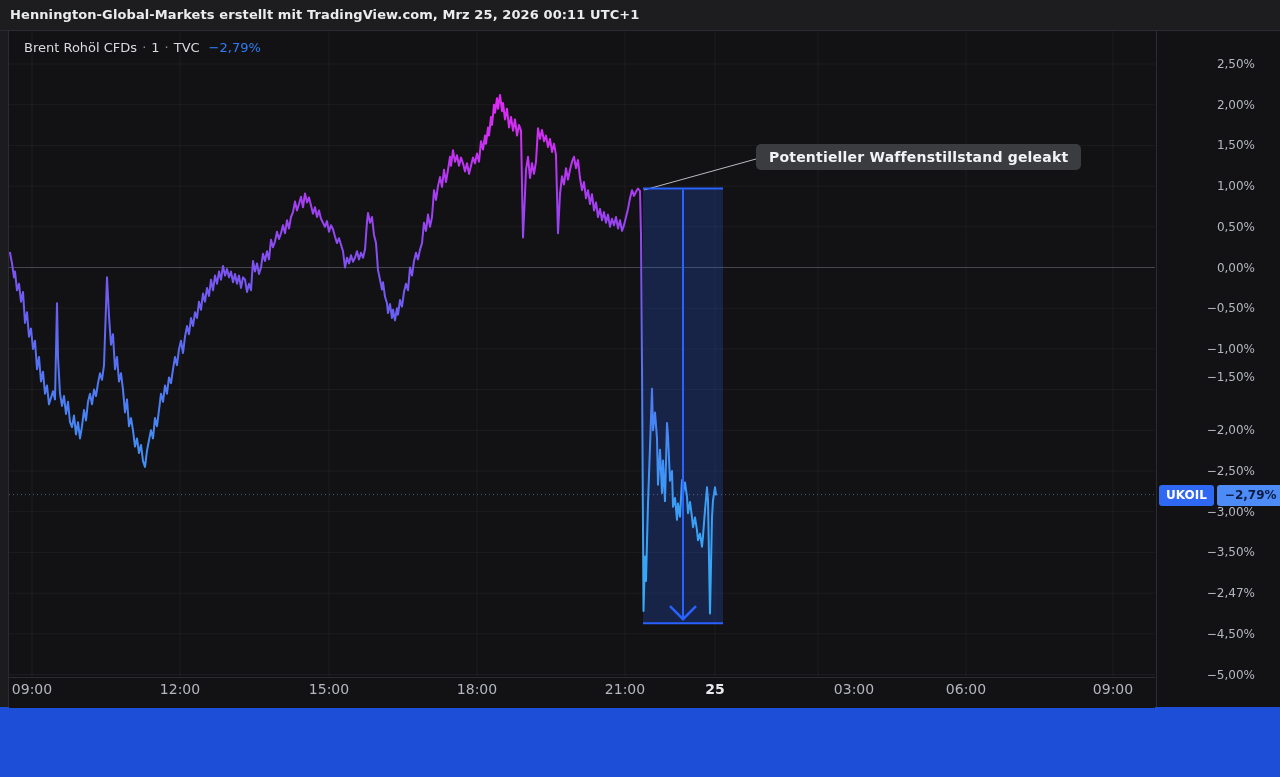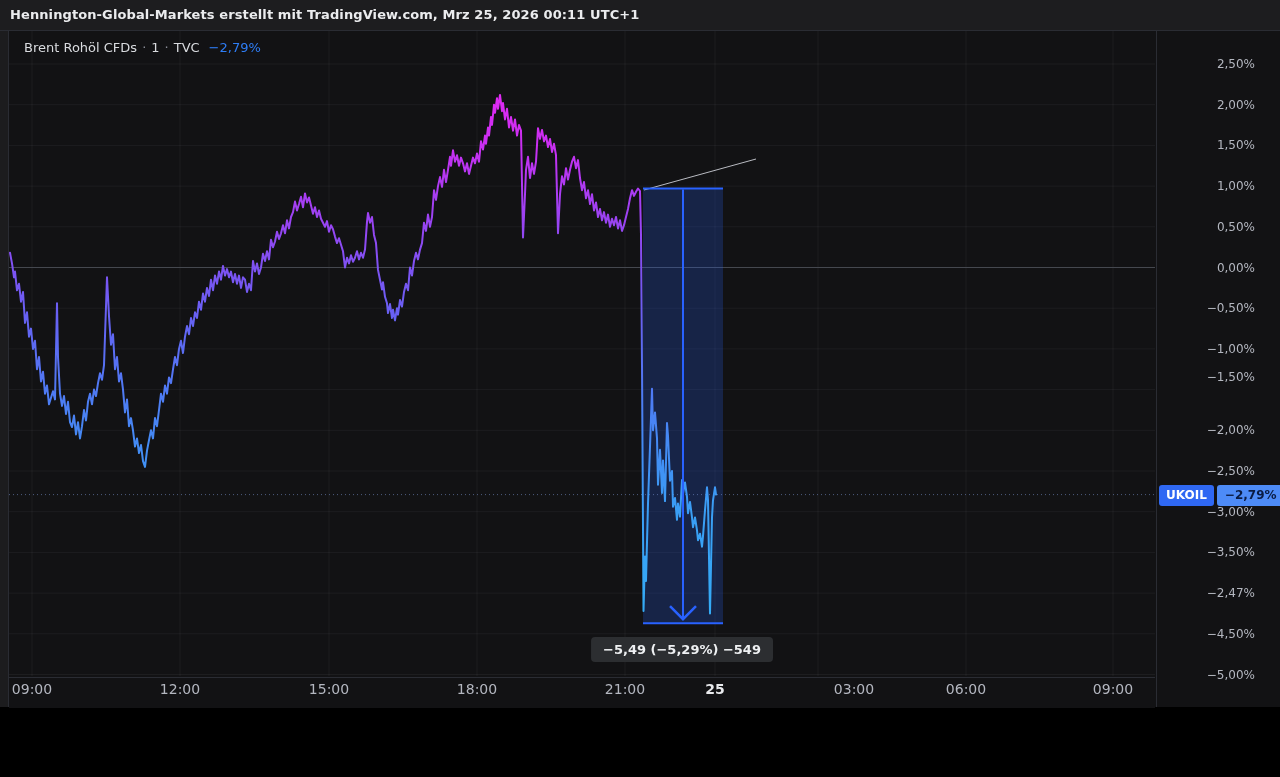--- a/index.html
+++ b/index.html
@@ -1,17 +1,17 @@
 <!DOCTYPE html>
 <html><head>
 <meta charset="utf-8">
 <style>
   html,body{margin:0;padding:0;background:#1c1c1e;width:1280px;height:777px;overflow:hidden;
     font-family:"DejaVu Sans","Liberation Sans",sans-serif;-webkit-font-smoothing:antialiased;}
-  #app{position:relative;width:1280px;height:777px;background:#000000;}
+  #app{position:relative;width:1280px;height:777px;background:#1d4ed8;}
   
   #topbar{position:absolute;left:0;top:0;width:1280px;height:30px;background:#1d1d1f;border-bottom:1px solid #2a2c33;}
   #topbar .attr{position:absolute;left:10px;top:7px;font-size:13px;font-weight:bold;color:#ebecee;letter-spacing:.1px;}
   
   #chart-wrap{position:absolute;left:0;top:31px;width:1280px;height:676px;background:#121214;}
   #chart-wrap .left-strip{position:absolute;left:0;top:0;width:8px;height:676px;background:#1c1c1e;border-right:1px solid #2a2c33;}
   #plot{position:absolute;left:9px;top:0;width:1146px;height:645px;}
   #plot svg{position:absolute;left:0;top:0;}
   #legend{position:absolute;left:24px;top:9px;font-size:13px;color:#d9dbdf;white-space:nowrap;z-index:5;}
   #legend .sep{color:#8b8e98;margin:0 5px;}
@@ -100,21 +100,21 @@
           <line x1="0" x2="1146" y1="236.5" y2="236.5" stroke="#45484f" stroke-width="1"></line>
           <rect x="634" y="157.542" width="80" height="434.67600000000004" fill="rgba(41,98,255,0.22)"></rect>
           <line x1="0" x2="1146" y1="463.606" y2="463.606" stroke="rgba(125,152,215,0.55)" stroke-width="1" stroke-dasharray="1,3"></line>
           <line x1="635" y1="159" x2="747" y2="128" stroke="#b9bbc2" stroke-width="1"></line>
           <polyline points="1.0,221.8 3.0,232.4 5.0,246.3 6.0,240.6 8.0,259.3 10.0,252.8 12.0,270.7 14.0,260.9 16.0,291.9 18.0,281.3 20.0,305.7 22.0,297.6 24.0,317.9 26.0,309.8 28.0,338.3 30.0,326.0 32.0,350.5 34.0,340.7 36.0,362.7 38.0,354.5 40.0,373.3 42.0,366.7 44.0,360.2 46.0,368.4 48.0,272.3 49.0,326.0 51.0,362.7 53.0,374.9 55.0,365.1 57.0,383.0 59.0,370.8 61.0,391.2 63.0,396.0 65.0,384.6 67.0,403.4 69.0,391.2 71.0,407.4 73.0,395.2 75.0,379.0 77.0,389.5 79.0,370.8 81.0,362.7 83.0,373.3 85.0,358.6 87.0,365.1 89.0,352.1 91.0,342.3 93.0,348.8 95.0,334.2 98.0,246.3 100.0,285.3 102.0,313.8 104.0,303.2 106.0,338.3 108.0,326.0 110.0,350.5 112.0,342.3 114.0,358.6 116.0,381.4 118.0,368.4 120.0,395.2 122.0,387.1 124.0,399.3 126.0,415.6 128.0,407.4 130.0,422.1 132.0,414.0 134.0,430.2 136.0,435.9 138.0,419.6 140.0,409.1 142.0,399.3 144.0,407.4 146.0,387.1 148.0,395.2 150.0,379.0 152.0,362.7 154.0,370.8 156.0,354.5 158.0,362.7 160.0,346.4 162.0,352.1 164.0,338.3 166.0,326.0 168.0,334.2 170.0,317.9 172.0,309.8 174.0,322.0 176.0,305.7 178.0,295.1 180.0,303.2 182.0,287.0 184.0,295.1 186.0,281.3 188.0,287.0 190.0,270.7 192.0,278.8 194.0,262.5 196.0,270.7 198.0,256.9 200.0,265.0 202.0,248.7 204.0,259.3 206.0,244.6 208.0,252.8 210.0,240.6 212.0,248.7 214.0,234.9 216.0,244.6 218.0,238.1 220.0,246.3 222.0,240.6 224.0,251.2 226.0,243.0 228.0,252.8 230.0,244.6 232.0,256.9 234.0,246.3 236.0,248.7 238.0,260.9 240.0,252.8 242.0,259.3 244.0,230.0 246.0,240.6 248.0,232.4 250.0,243.0 252.0,236.5 254.0,222.7 256.0,230.0 258.0,220.2 260.0,228.4 262.0,208.8 264.0,216.2 266.0,210.5 268.0,200.7 270.0,208.0 272.0,202.3 274.0,194.2 276.0,202.3 278.0,189.3 280.0,197.4 282.0,186.0 284.0,181.1 286.0,170.6 288.0,179.5 290.0,173.0 292.0,165.7 294.0,176.3 296.0,162.4 298.0,171.4 300.0,166.5 302.0,174.6 304.0,182.8 306.0,176.3 308.0,186.0 310.0,179.5 312.0,187.7 314.0,191.7 316.0,195.8 318.0,190.1 320.0,200.7 322.0,194.2 324.0,198.2 326.0,205.6 328.0,212.1 330.0,207.2 332.0,213.7 334.0,220.2 336.0,236.5 338.0,226.7 340.0,232.4 342.0,224.3 344.0,230.8 346.0,226.7 348.0,220.2 350.0,228.4 352.0,221.8 354.0,226.7 356.0,218.6 358.0,190.9 359.0,182.0 361.0,191.7 363.0,186.0 365.0,203.9 367.0,212.1 369.0,238.9 371.0,248.7 373.0,258.5 374.0,251.2 376.0,265.8 378.0,272.3 379.0,282.1 381.0,273.1 383.0,287.0 384.0,278.8 386.0,289.4 388.0,277.2 389.0,283.7 391.0,269.1 393.0,275.6 395.0,260.9 397.0,252.8 399.0,259.3 401.0,236.5 403.0,244.6 405.0,230.0 407.0,221.8 409.0,228.4 411.0,218.6 413.0,212.1 415.0,191.7 417.0,199.9 419.0,183.6 421.0,195.8 423.0,186.0 425.0,159.2 427.0,168.9 429.0,155.1 431.0,146.1 433.0,155.9 435.0,138.8 437.0,151.0 439.0,138.8 441.0,125.8 442.0,134.8 444.0,119.3 446.0,130.7 448.0,124.2 450.0,134.8 452.0,126.6 454.0,132.3 456.0,140.4 458.0,132.3 460.0,142.9 462.0,134.8 464.0,126.6 466.0,132.3 468.0,122.5 470.0,130.7 472.0,110.3 474.0,118.5 476.0,104.6 477.0,112.8 479.0,96.5 480.0,104.6 482.0,85.9 483.0,94.0 485.0,73.7 486.0,81.8 488.0,67.2 489.0,77.8 491.0,63.9 493.0,80.2 494.0,72.1 496.0,88.4 498.0,77.8 500.0,96.5 502.0,85.9 504.0,99.7 506.0,88.4 508.0,104.6 510.0,94.0 512.0,99.7 514.0,206.4 516.0,163.2 517.0,138.8 519.0,125.8 521.0,147.0 523.0,132.3 525.0,142.9 527.0,130.7 529.0,97.3 531.0,107.9 533.0,98.9 535.0,110.3 537.0,104.6 539.0,116.0 541.0,107.9 543.0,120.9 545.0,112.8 547.0,124.2 549.0,202.3 551.0,163.2 553.0,145.3 555.0,153.5 557.0,137.2 559.0,148.6 561.0,138.8 563.0,130.7 565.0,125.8 567.0,137.2 569.0,129.1 571.0,147.0 573.0,159.2 575.0,151.0 577.0,167.3 579.0,159.2 581.0,173.0 583.0,163.2 585.0,179.5 587.0,171.4 589.0,186.0 591.0,177.9 593.0,189.3 595.0,181.1 597.0,191.7 599.0,183.6 601.0,195.8 603.0,187.7 605.0,194.2 607.0,186.0 609.0,197.4 611.0,189.3 613.0,199.9 615.0,194.2 617.0,186.0 619.0,177.9 621.0,167.3 623.0,159.2 625.0,164.9 627.0,160.8 629.0,157.5 631.0,160.0 632.0,203.9 633.0,334.2 634.0,497.0 634.5,580.0 636.0,525.5 637.0,549.9 639.0,472.6 641.0,415.6 643.0,357.8 644.0,399.3 646.0,381.4 648.0,407.4 649.0,453.8 651.0,418.8 653.0,462.0 654.0,429.4 656.0,470.1 658.0,392.0 659.0,405.0 661.0,449.8 663.0,440.0 664.0,475.8 666.0,466.9 668.0,488.8 669.0,472.6 671.0,485.6 673.0,449.0 674.0,462.8 676.0,451.4 678.0,466.0 679.0,482.3 681.0,470.9 683.0,486.4 684.0,496.2 686.0,486.4 688.0,499.4 689.0,509.2 691.0,502.7 693.0,515.7 694.0,505.1 696.0,479.1 698.0,456.3 699.0,469.3 701.0,582.5 703.0,486.4 704.0,469.3 706.0,456.3 707.0,463.6" fill="none" stroke="url(#lineGrad)" stroke-width="2" stroke-linejoin="round" stroke-linecap="round"></polyline>
           <line x1="634" x2="714" y1="157.542" y2="157.542" stroke="#2962ff" stroke-width="2"></line>
           <line x1="634" x2="714" y1="592.2180000000001" y2="592.2180000000001" stroke="#2962ff" stroke-width="2"></line>
           <line x1="674" x2="674" y1="158.542" y2="588.2180000000001" stroke="#2962ff" stroke-width="2"></line>
           <polyline points="661,575.2180000000001 674,588.2180000000001 687,575.2180000000001" fill="none" stroke="#2962ff" stroke-width="2.5"></polyline>
         </svg>
-      <div class="measure-label" id="measure-label" style="left: 673px; top: 606px;">−5,49 (−5,29%) −549</div>
+      <div class="tooltip" id="anno-box" style="left: 747px; top: 113px;">Potentieller Waffenstillstand geleakt</div>
     </div>
 
     <div id="yaxis">
       <div id="price-badge" style="top: 453.606px;">
         <div class="sym">UKOIL</div>
         <div class="val">−2,79%</div>
       </div>
     <div class="ylab" style="top: 25px;">2,50%</div>
         <div class="ylab" style="top: 65.7px;">2,00%</div>
         <div class="ylab" style="top: 106.4px;">1,50%</div>

